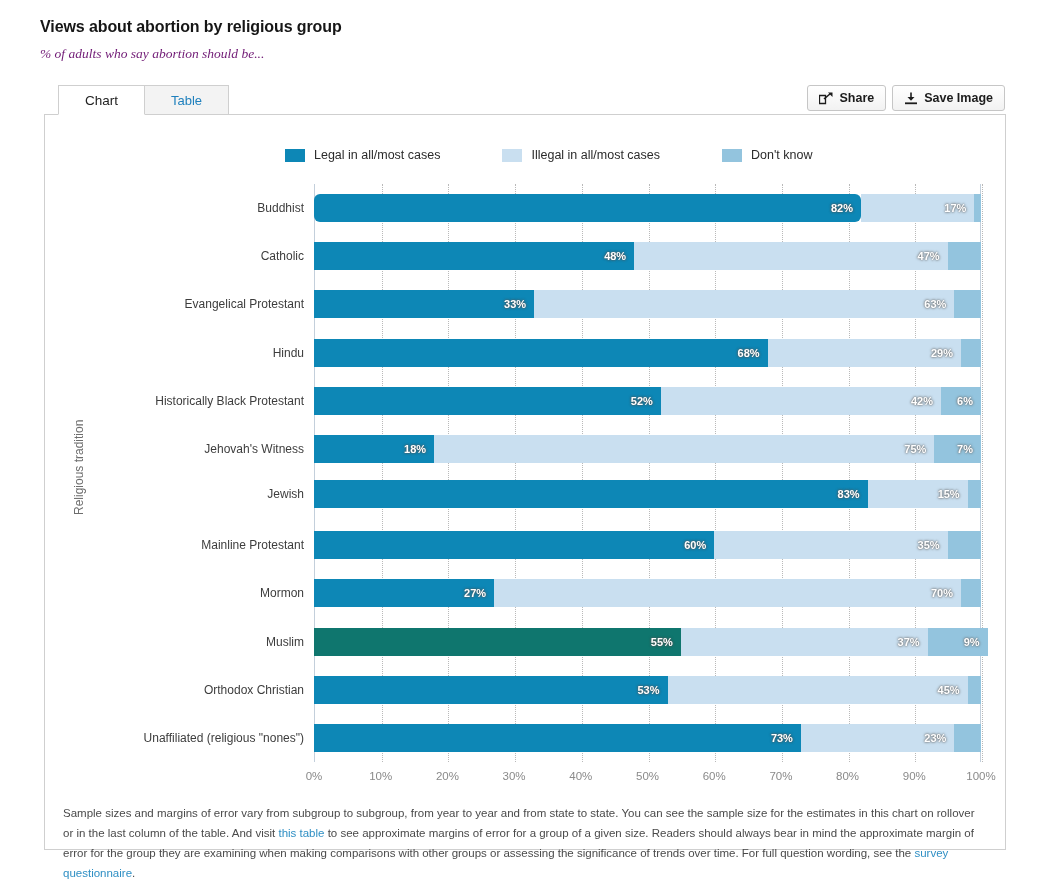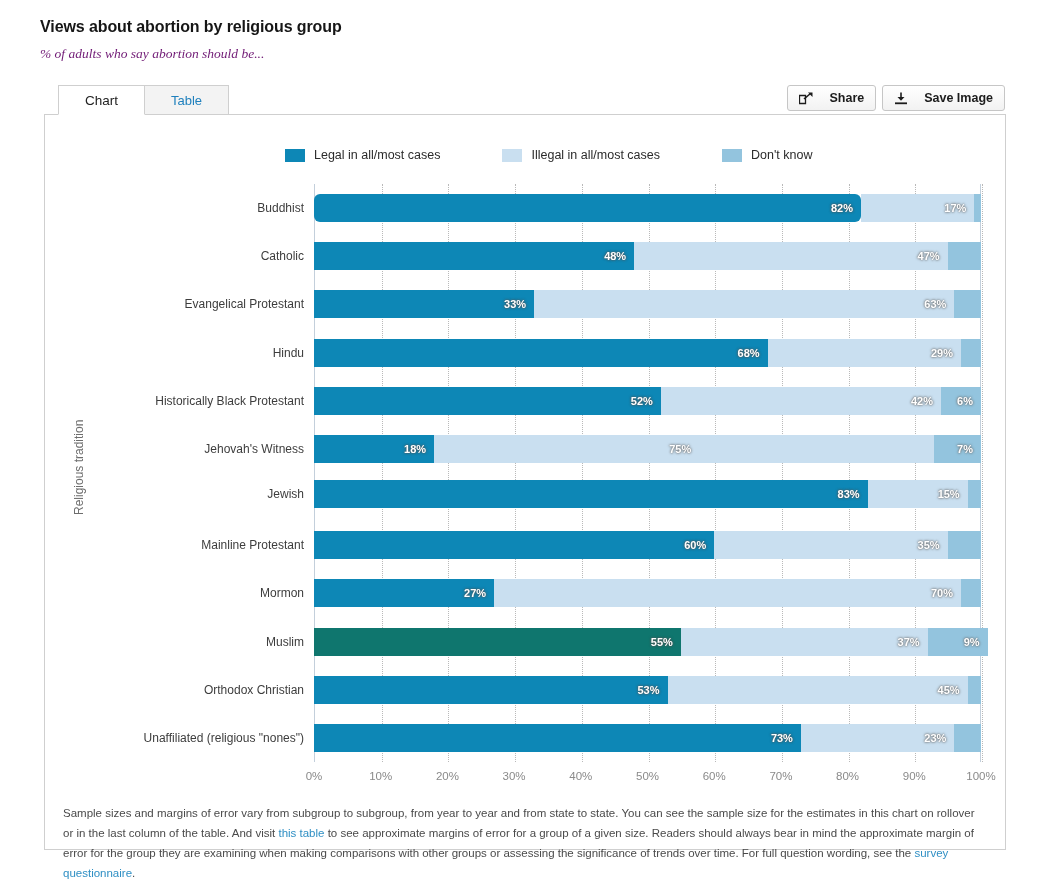--- a/index.html
+++ b/index.html
@@ -37,21 +37,21 @@
     position: relative; z-index: 3; font-size: 13.5px;
   }
   .tab.inactive {
     background: #f3f3f3; color: #1f80bd; border-left: none;
     position: relative; z-index: 1;
   }
 
   
   .actions { position: absolute; right: 38px; top: 85px; display: flex; gap: 6px; }
   .btn {
-    display: flex; align-items: center; gap: 16px;
+    display: flex; align-items: center; gap: 6px;
     height: 26px; padding: 0 11px;
     background: linear-gradient(#ffffff, #f2f2f2);
     border: 1px solid #c6c6c6; border-radius: 3px;
     font-size: 12.5px; font-weight: bold; color: #1c1c1c;
     cursor: pointer;
   }
   .btn svg { display: block; }
 
   
   .panel {
@@ -237,21 +237,21 @@
             </div>
             <div class="seg light" style="left: 626.98px; width: 40.02px; background: rgb(147, 196, 222);">
               <span class="seg-val">6%</span>
             </div>
           </div>
           <div class="row" style="top: 250.917px;">
             <div class="cat-label">Jehovah's Witness</div>
             <div class="seg" style="left: 0px; width: 120.06px; background: rgb(13, 135, 182);">
               <span class="seg-val">18%</span>
             </div>
-            <div class="seg light" style="left: 120.06px; width: 500.25px; background: rgb(201, 223, 240); justify-content: center;">
+            <div class="seg light" style="left: 120.06px; width: 500.25px; background: rgb(201, 223, 240);">
               <span class="seg-val">75%</span>
             </div>
             <div class="seg light" style="left: 620.31px; width: 46.69px; background: rgb(147, 196, 222);">
               <span class="seg-val">7%</span>
             </div>
           </div>
           <div class="row" style="top: 296px;">
             <div class="cat-label">Jewish</div>
             <div class="seg" style="left: 0px; width: 553.61px; background: rgb(13, 135, 182);">
               <span class="seg-val">83%</span>

